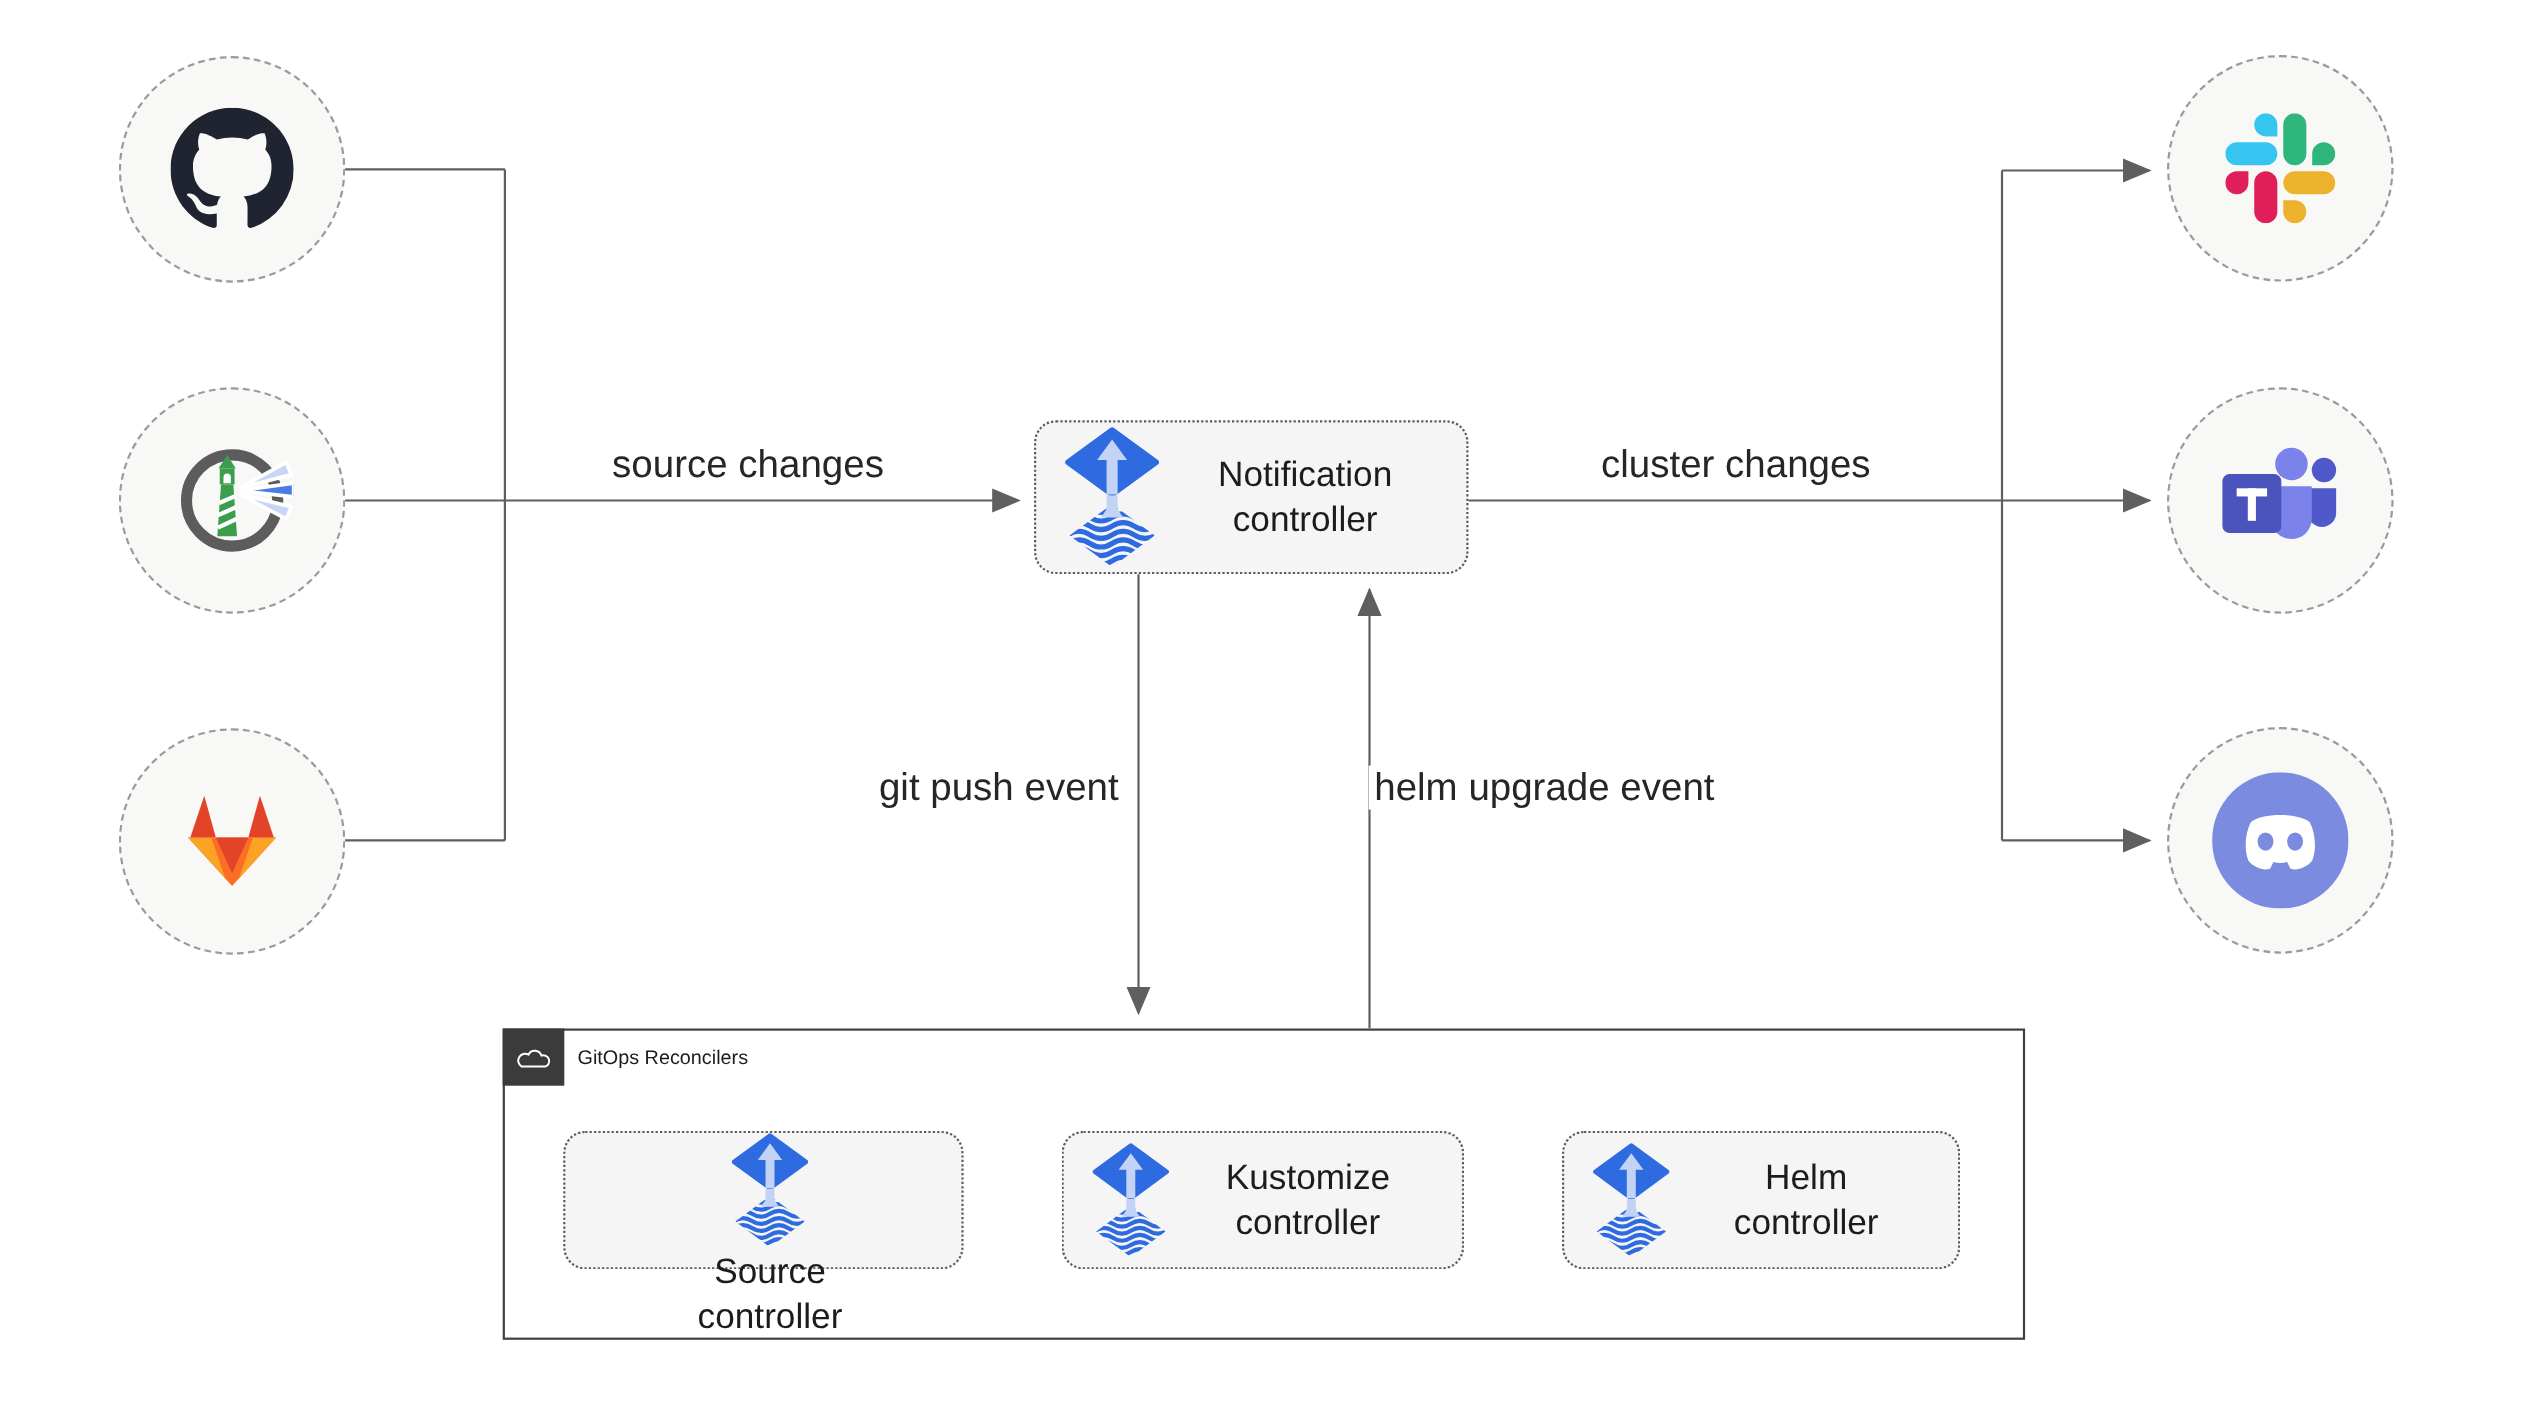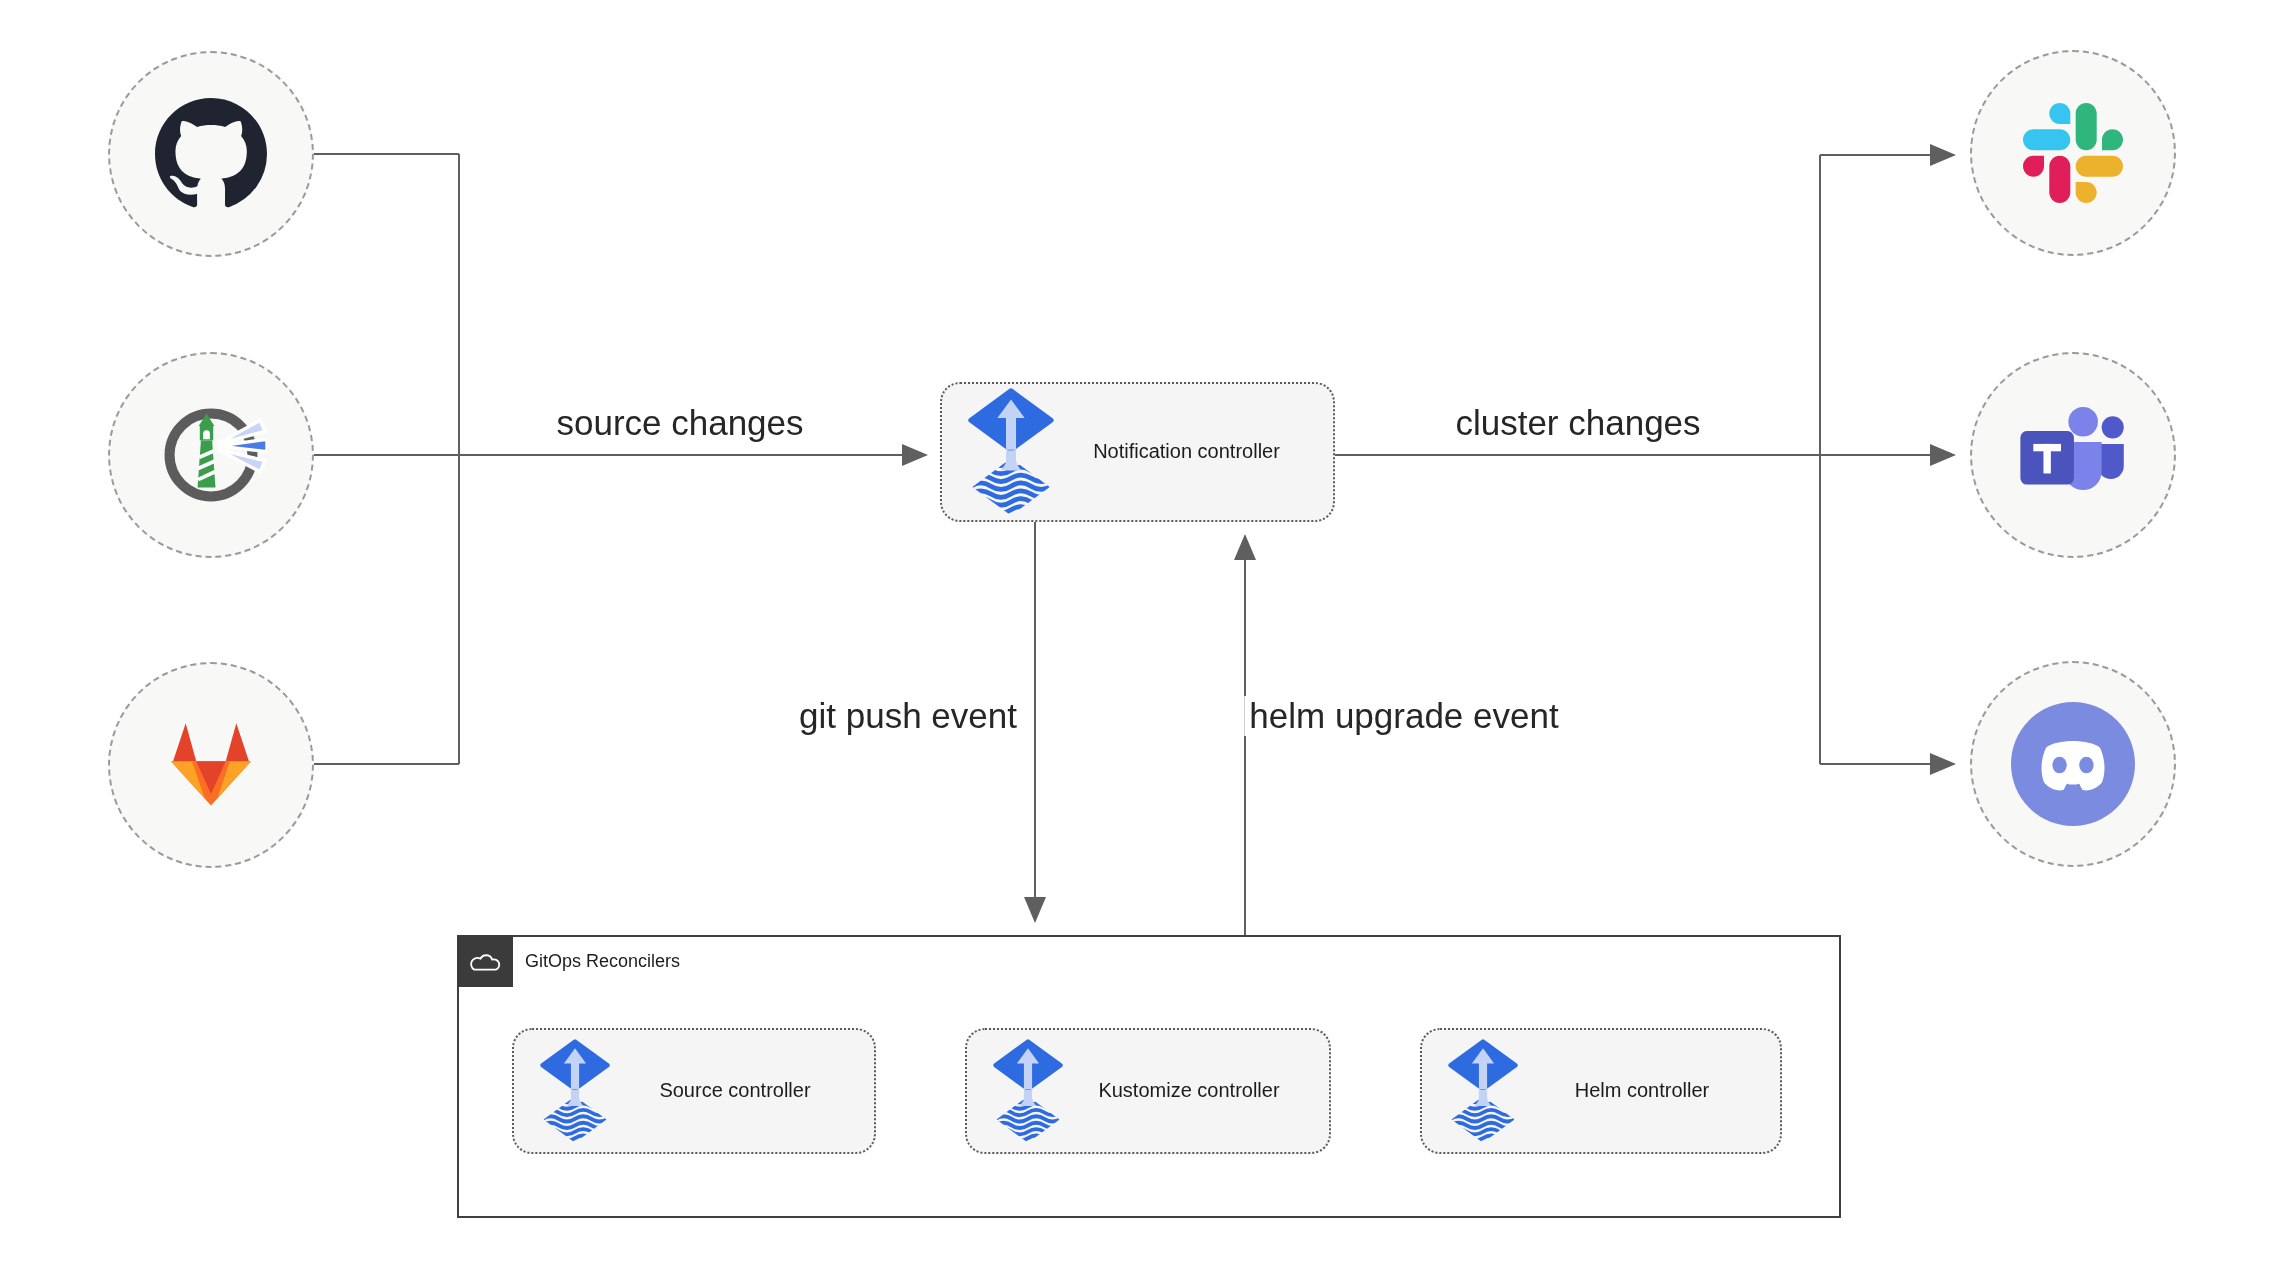--- a/index.html
+++ b/index.html
@@ -13,21 +13,21 @@
     position:absolute;width:206px;height:206px;border-radius:50%;
     border:2px dashed #9a9a9a;background:#f8f8f6;box-sizing:border-box;
     display:flex;align-items:center;justify-content:center;z-index:2;
   }
   
   .ctl-box{
     position:absolute;border:2px dotted #5a5a5a;border-radius:20px;background:#f5f5f5;
     box-sizing:border-box;display:flex;align-items:center;z-index:2;padding:0 14px 0 26px;
   }
   .ctl-box .label{
-    flex:1;text-align:center;font-size:20px;line-height:1.28;color:#1c1c1c;
+    flex:1;text-align:center;font-size:32px;line-height:1.28;color:#1c1c1c;
   }
   .ctl-box svg.flux{flex:0 0 auto;}
   
   .group-box{
     position:absolute;left:457px;top:935px;width:1384px;height:283px;
     border:2px solid #404040;background:#ffffff;box-sizing:border-box;z-index:2;
   }
   .group-tab{
     position:absolute;left:-2px;top:-2px;width:56px;height:52px;background:#3b3b3b;
     display:flex;align-items:center;justify-content:center;
@@ -174,21 +174,21 @@
 
   <div class="group-box">
     <div class="group-tab">
       <svg width="36" height="27" viewBox="0 0 80 56">
         <path d="M16,46 A12,12 0 0 1 30,22 A14,14 0 0 1 56,24 A11,11 0 0 1 64,46 Z" fill="none" stroke="#ffffff" stroke-width="4" stroke-linejoin="round"></path>
       </svg>
     </div>
     <div class="group-title">GitOps Reconcilers</div>
   </div>
 
-  <div class="ctl-box" style="left:512px;top:1028px;width:364px;height:126px;">
+  <div class="ctl-box" style="left:512px;top:1028px;width:364px;height:126px;flex-direction:column;">
     <svg class="flux" width="70" height="105">
         <use href="#flux-logo"></use>
       </svg>
     <div class="label" style="max-width:200px;margin:0 auto;">Source controller</div>
   </div>
 
   <div class="ctl-box" style="left:965px;top:1028px;width:366px;height:126px;">
     <svg class="flux" width="70" height="105">
         <use href="#flux-logo"></use>
       </svg>

